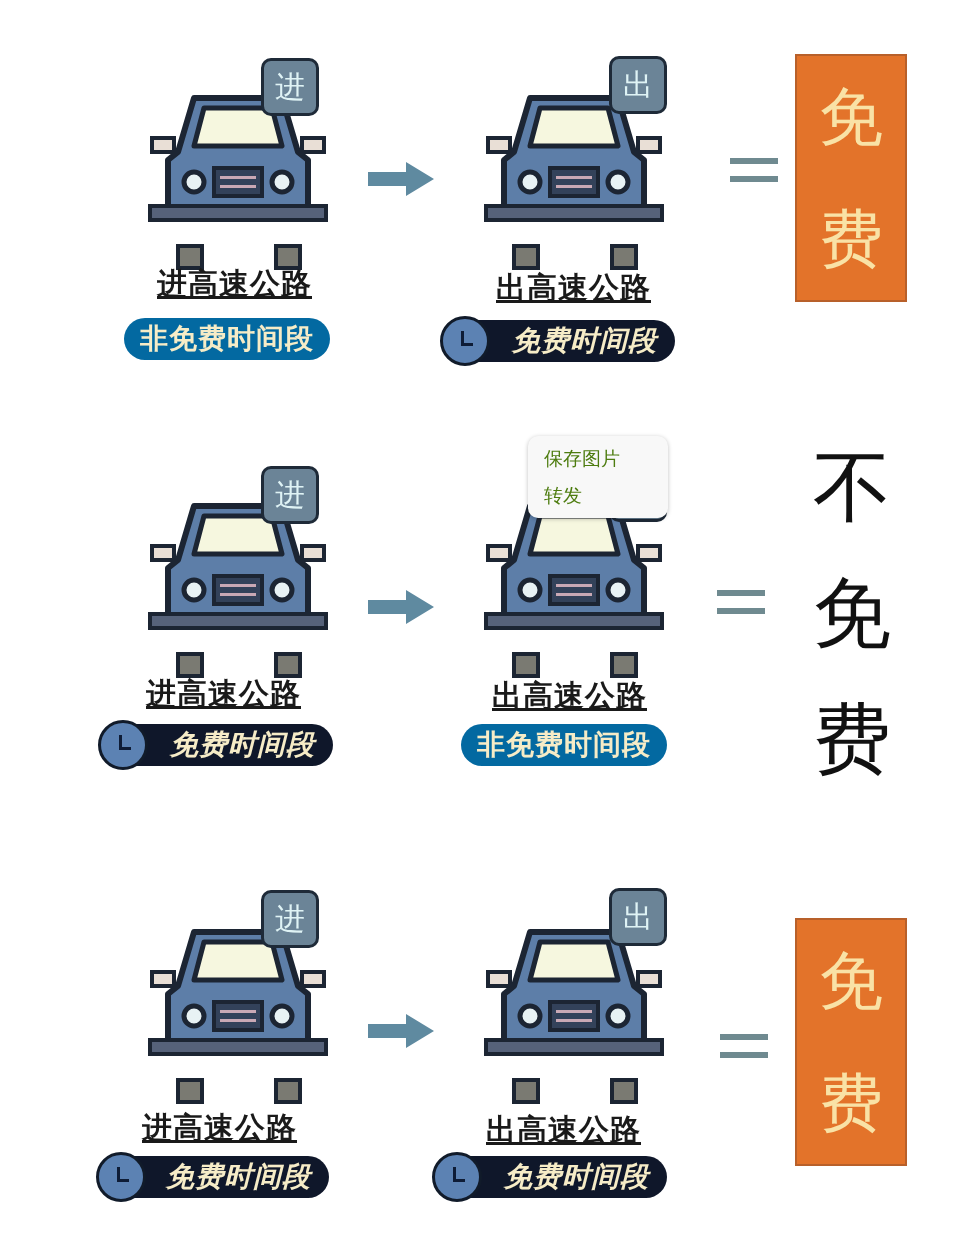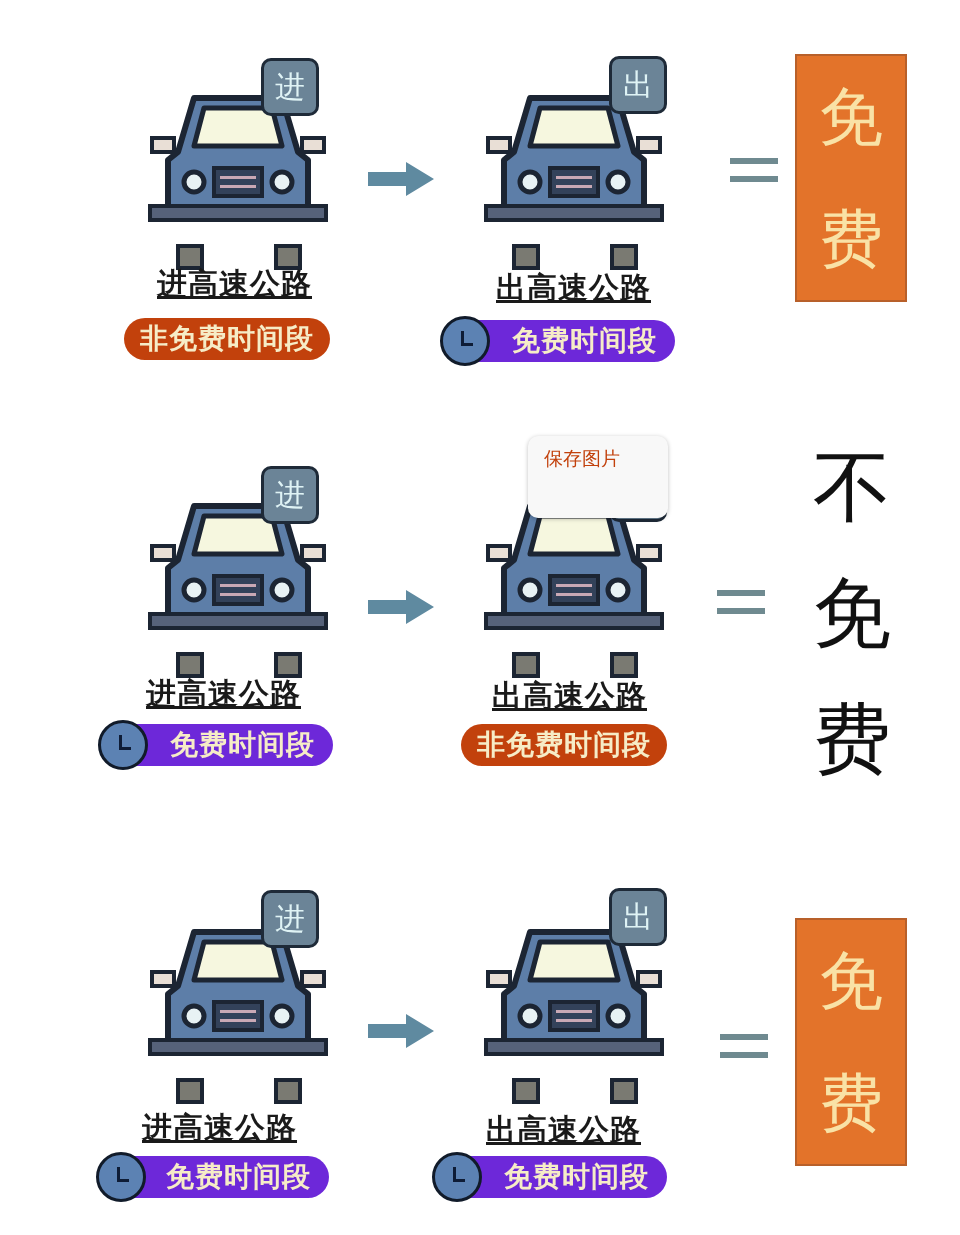--- a/index.html
+++ b/index.html
@@ -20,22 +20,22 @@
     .label {
       position: absolute; font-size: 30px; font-weight: bold; color: #1a1a1a;
       letter-spacing: 1px; white-space: nowrap; text-decoration: underline;
     }
 
     .pill {
       position: absolute; height: 42px; border-radius: 21px;
       font-size: 28px; font-weight: bold; line-height: 42px; white-space: nowrap;
       color: #f6ecc7; letter-spacing: 1px;
     }
-    .pill.gray { background: #c2410c; padding: 0 16px; }
-    .pill.orange { background: #6d28d9; padding-left: 66px; padding-right: 18px; }
+    .pill.gray { background: #0369a1; padding: 0 16px; }
+    .pill.orange { background: #0f172a; padding-left: 66px; padding-right: 18px; font-style: italic; }
 
     .clock {
       position: absolute; width: 50px; height: 50px; border-radius: 50%;
       background: #5c82b3; border: 3px solid #111b2a;
     }
     .clock::before { content: ""; position: absolute; left: 18px; top: 12px; width: 3px; height: 14px; background: #0e1c36; }
     .clock::after { content: ""; position: absolute; left: 18px; top: 24px; width: 12px; height: 3px; background: #0e1c36; }
 
     .arrow { position: absolute; width: 68px; height: 34px; }
     .arrow svg { width: 68px; height: 34px; display: block; }
@@ -57,21 +57,21 @@
       color: #111111; font-size: 78px; line-height: 1; height: 330px;
     }
 
     .context-menu {
       position: absolute; left: 528px; top: 436px; width: 140px; height: 82px;
       background: #f8f8f8; border-radius: 10px;
       box-shadow: 0 1px 4px rgba(0,0,0,0.25);
       padding-top: 9px;
     }
     .menu-item {
-      display: block; height: 37px; padding-left: 16px; font-size: 19px; line-height: 26px; color: #c2410c;
+      display: block; height: 37px; padding-left: 16px; font-size: 19px; line-height: 26px; color: #4d7c0f;
       white-space: nowrap;
     }
   </style>
 </head>
 <body>
 
 <div class="row" style="top:0;">
   <div class="car" style="left:148px; top:70px;">
     <svg viewBox="0 0 180 200">
       <rect x="30" y="176" width="24" height="22" fill="#7a7a72" stroke="#1c2533" stroke-width="4"></rect>
@@ -245,13 +245,14 @@
     </div>
 
   <div class="result-box" style="left:795px; top:918px;">
     <span>免</span>
     <span>费</span>
   </div>
 </div>
 
 <div class="context-menu">
   <span class="menu-item">保存图片</span>
+  <span class="menu-item">转发</span>
 </div>
 
 </body></html>

